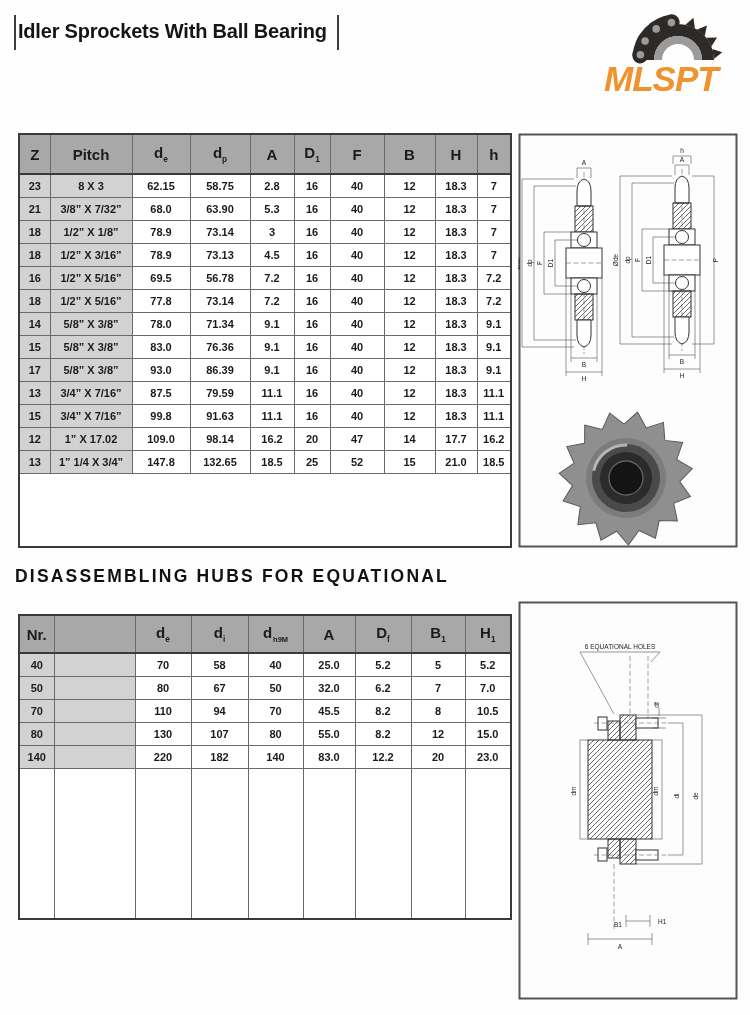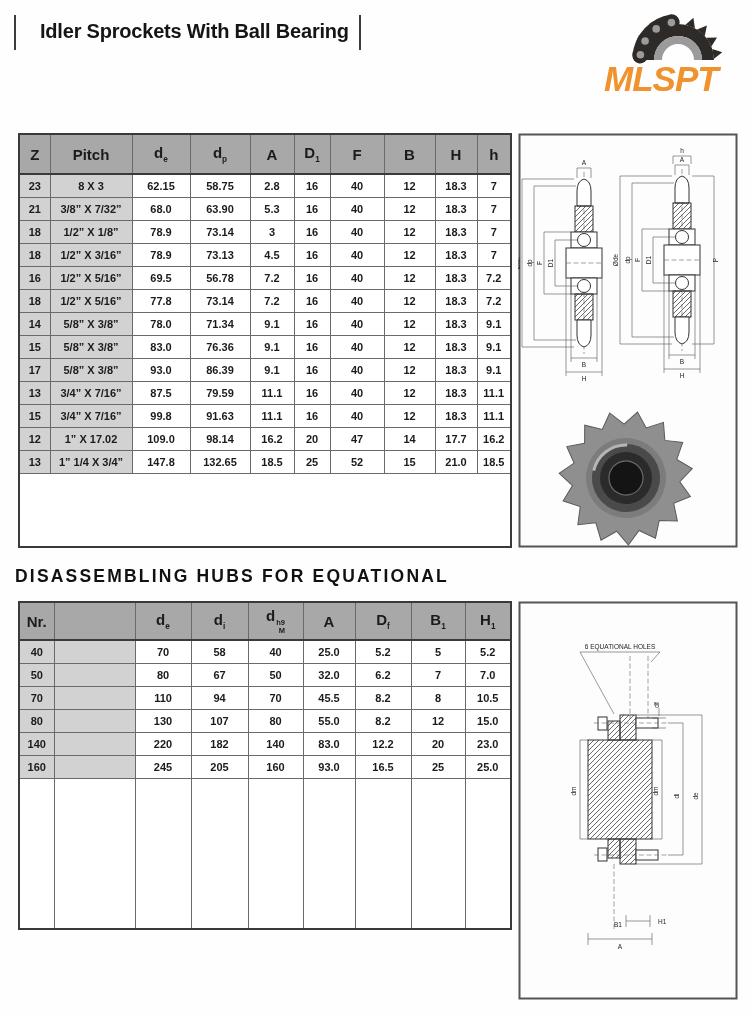--- a/index.html
+++ b/index.html
@@ -2,41 +2,41 @@
 <html><head>
 <meta charset="utf-8">
 <style>
   *{margin:0;padding:0;box-sizing:border-box}
   html,body{width:750px;height:1015px;background:#fff;font-family:"Liberation Sans",sans-serif}
   .page{position:relative;width:750px;height:1015px;background:#fefefe;overflow:hidden}
 
   
   .doc-title{position:absolute;left:14px;top:15px;font-size:20px;font-weight:bold;color:#151515;
     letter-spacing:-0.2px;border-left:2px solid #3c3c3c;border-right:2px solid #3c3c3c;
-    padding:5px 10px 7px 24px}
+    padding:5px 10px 7px 2px}
   .logo{position:absolute;left:598px;top:2px;width:148px;height:94px}
 
   
   .data-table{position:absolute;border-collapse:collapse;table-layout:fixed;width:492px;
     background:#fff;border:2px solid #3a3a3a}
   .data-table th,.data-table td{border:1px solid #6a6a6a;text-align:center;vertical-align:middle;
     white-space:nowrap;overflow:hidden;color:#1b1b1b}
   .data-table th{background:#a8a8a8;font-size:15px;font-weight:bold;border-bottom:2px solid #3a3a3a}
   .data-table td{font-size:11px;font-weight:bold}
   #table1{left:18px;top:133px}
-  #table2{left:18px;top:601px}
+  #table2{left:18px;top:614px}
   #table1 thead tr{height:40px}
   #table2 thead tr{height:38px}
   .data-table tbody.rows tr{height:23px}
   #table1 tbody.rows td:nth-child(-n+2),
   #table2 tbody.rows td:nth-child(-n+2){background:#d2d2d2}
   #table1 tbody.fill td{border:none;height:74px;background:#fff}
   #table2 tbody.fill td{height:151px;background:#fff}
   sub{font-size:0.55em}
-  .stk{display:inline-flex;flex-direction:column;align-items:flex-end;font-size:0.5em;
+  .stk{display:inline-flex;align-items:flex-end;font-size:0.5em;
     line-height:1.05;vertical-align:-0.45em;margin-left:1px}
 
   
   .section2-title{position:absolute;left:15px;top:566px;font-size:17.5px;font-weight:bold;
     letter-spacing:2.2px;color:#111}
 
   
   .diagram-box{position:absolute;background:#fdfdfd}
   #box1{left:518px;top:133px;width:220px;height:415px}
   #box2{left:518px;top:601px;width:220px;height:399px}
@@ -427,31 +427,20 @@
           <td>140</td>
           <td></td>
           <td>220</td>
           <td>182</td>
           <td>140</td>
           <td>83.0</td>
           <td>12.2</td>
           <td>20</td>
           <td>23.0</td>
         </tr>
-        <tr>
-          <td>160</td>
-          <td></td>
-          <td>245</td>
-          <td>205</td>
-          <td>160</td>
-          <td>93.0</td>
-          <td>16.5</td>
-          <td>25</td>
-          <td>25.0</td>
-        </tr>
       </tbody>
     <tbody class="fill">
       <tr>
           <td></td>
           <td></td>
           <td></td>
           <td></td>
           <td></td>
           <td></td>
           <td></td>

